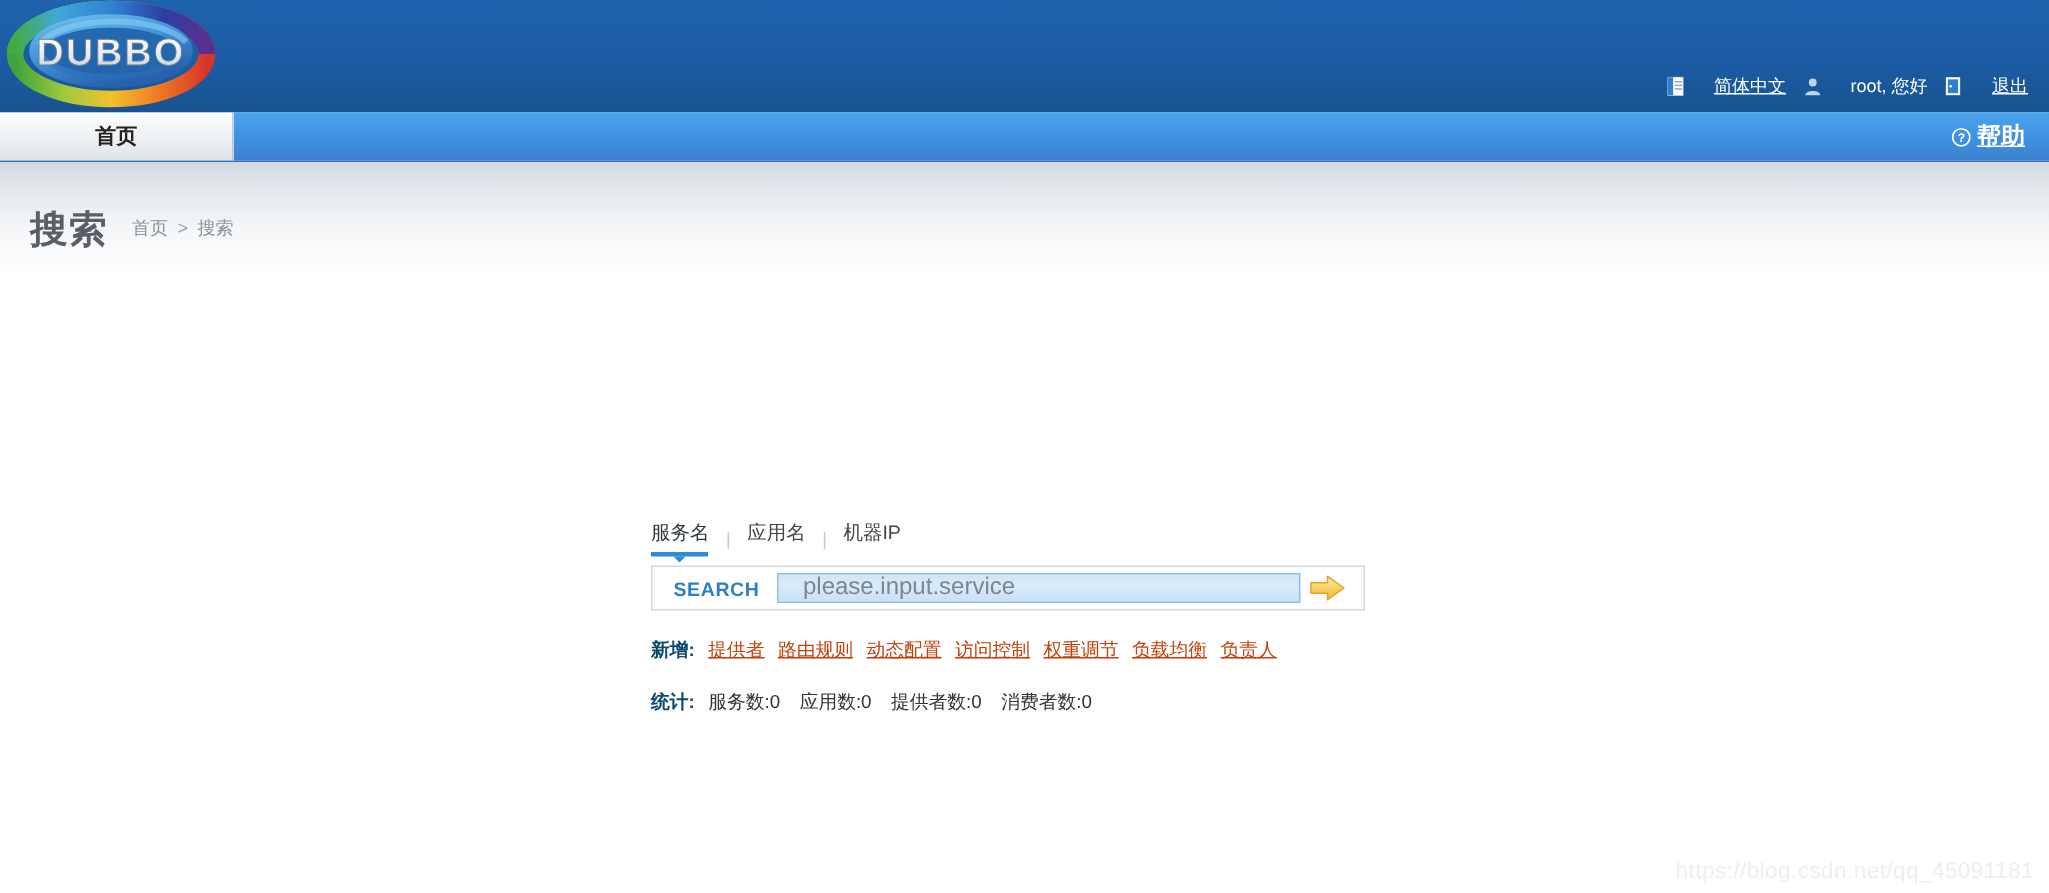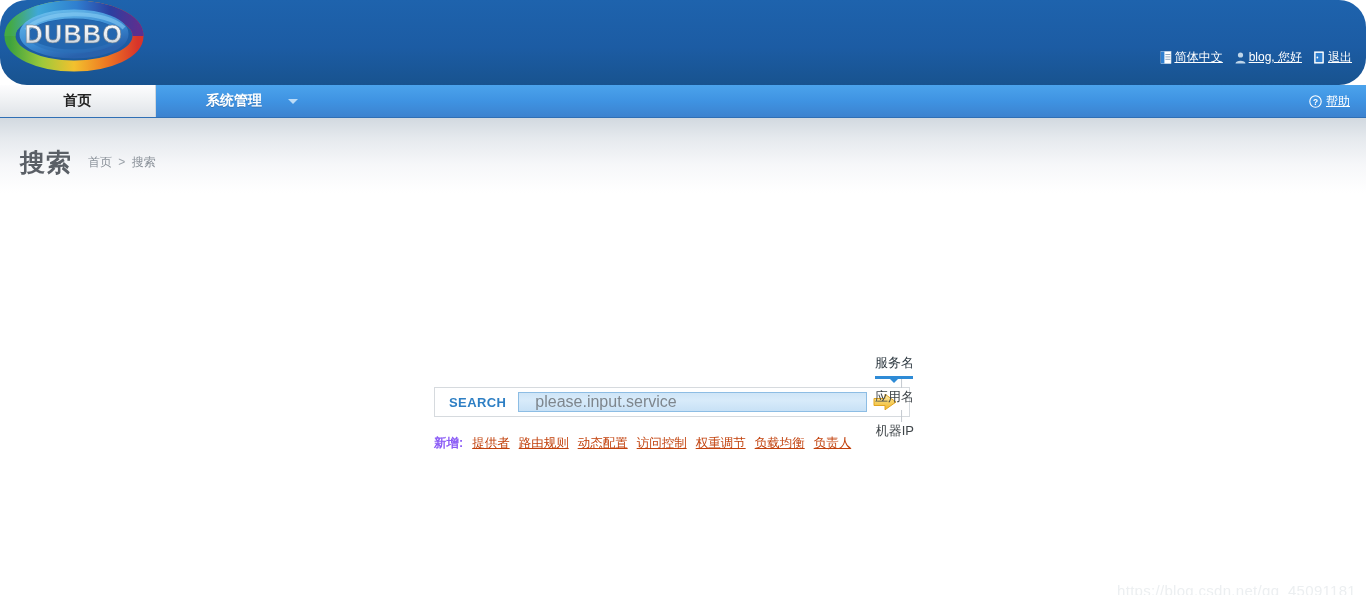--- a/index.html
+++ b/index.html
@@ -8,24 +8,23 @@
     margin: 0; padding: 0;
     width: 1366px; height: 595px;
     overflow: hidden;
     background: #ffffff;
     font-family: "Liberation Sans", "DejaVu Sans", sans-serif;
   }
 
   
   .header {
     position: relative;
-    width: 1366px; height: 85px;
+    width: 1366px; height: 75px;
     background: linear-gradient(to bottom, #1e63ad 0%, #1c5ca4 55%, #18538f 100%);
     overflow: hidden;
-    border-radius: 27px;
   }
 
   .logo-wrap {
     position: absolute;
     left: 0px; top: 0px;
     width: 148px; height: 72px;
   }
   .logo-svg { display: block; }
 
   .header-user {
@@ -34,23 +33,22 @@
     display: flex;
     align-items: center;
     gap: 11px;
     font-size: 12px;
     color: #ffffff;
     white-space: nowrap;
   }
   .hu-item {
     display: flex;
     align-items: flex-end;
-    gap: 2px;
+    gap: 19px;
     line-height: 14px;
-    text-decoration: underline;
   }
   .hu-item a, .hu-link {
     color: #ffffff;
     text-decoration: underline;
     font-size: 12px;
   }
   .hu-text { color: #ffffff; font-size: 12px; }
 
   .ico { display: inline-block; vertical-align: middle; }
 
@@ -95,21 +93,21 @@
     border-left: 5px solid transparent;
     border-right: 5px solid transparent;
     border-top: 5px solid #bcdcf7;
   }
   .nav-help {
     position: absolute;
     right: 16px; top: 0; bottom: 0;
     display: flex; align-items: center; gap: 4px;
     color: #ffffff; font-size: 12px;
   }
-  .nav-help a { color: #ffffff; text-decoration: underline; font-size: 12px; }
+  .nav-help a { color: #ffffff; text-decoration: underline; font-size: 16px; font-weight: bold; }
 
   
   .title-band {
     position: relative;
     width: 1366px; height: 75px;
     background: linear-gradient(to bottom, #d2d9e0 0%, #e6eaee 28%, #f6f7f9 62%, #ffffff 100%);
   }
   .page-title {
     position: absolute;
     left: 20px; top: 28px;
@@ -140,21 +138,20 @@
     top: 161px;
     width: 480px;
   }
 
   .tabs {
     display: flex;
     align-items: flex-end;
     height: 22px;
     font-size: 13px;
     position: relative;
-    flex-direction: column;
   }
   .tab {
     color: #3f4549;
     cursor: pointer;
     padding: 0 0 2px 0;
     position: relative;
   }
   .tab.active { color: #2f3a42; }
   .tab-underline {
     position: absolute;
@@ -225,21 +222,21 @@
   .row-links {
     margin-top: 18px;
     font-size: 12.5px;
     color: #333333;
     display: flex;
     align-items: baseline;
     flex-wrap: wrap;
   }
   .row-label {
     font-weight: bold;
-    color: #8b5cf6;
+    color: #0c4a6e;
     margin-right: 9px;
   }
   .row-links a {
     color: #c2410c;
     text-decoration: underline;
     margin-right: 9px;
     font-size: 12.5px;
   }
 
   .row-stats {
@@ -321,21 +318,21 @@
         <rect x="5.4" y="7.8" width="5" height="1" fill="#8fa9c2"></rect>
       </svg>
       <a class="hu-link" href="#">简体中文</a>
     </span>
 
     <span class="hu-item">
       <svg class="ico" width="13" height="13" viewBox="0 0 13 13">
         <circle cx="6.5" cy="4" r="2.6" fill="#bfd6ea"></circle>
         <path d="M1.5 12.5 C1.5 8.8 11.5 8.8 11.5 12.5 Z" fill="#bfd6ea"></path>
       </svg>
-      <span class="hu-text">blog, 您好</span>
+      <span class="hu-text">root, 您好</span>
     </span>
 
     <span class="hu-item">
       <svg class="ico" width="13" height="13" viewBox="0 0 13 13">
         <rect x="1.5" y="0.8" width="9" height="11.4" fill="#ffffff" stroke="#cddcea" stroke-width="0.6"></rect>
         <rect x="1.5" y="0.8" width="9" height="11.4" fill="#ffffff"></rect>
         <rect x="2.6" y="1.9" width="6.8" height="9.2" fill="#2f7fd0"></rect>
         <circle cx="4.4" cy="6.5" r="0.9" fill="#ffffff"></circle>
       </svg>
       <a class="hu-link" href="#">退出</a>
@@ -344,24 +341,20 @@
   </div>
 </div>
 
 <div class="navbar">
 
   <div class="nav-home">
     <span>首页</span>
   </div>
 
 
-  <div class="nav-item">
-    <span>系统管理</span>
-    <span class="nav-caret"></span>
-  </div>
 
   <div class="nav-help">
     <svg class="ico" width="13" height="13" viewBox="0 0 13 13">
       <circle cx="6.5" cy="6.5" r="5.7" fill="none" stroke="#ffffff" stroke-width="1.1"></circle>
       <text x="6.5" y="9.6" text-anchor="middle" font-family="Liberation Sans, sans-serif" font-size="8.4" font-weight="bold" fill="#ffffff">?</text>
     </svg>
     <a href="#">帮助</a>
   </div>
 </div>
 
@@ -414,17 +407,24 @@
       <span class="row-label">新增:</span>
       <a href="#">提供者</a>
       <a href="#">路由规则</a>
       <a href="#">动态配置</a>
       <a href="#">访问控制</a>
       <a href="#">权重调节</a>
       <a href="#">负载均衡</a>
       <a href="#">负责人</a>
     </div>
 
+    <div class="row-stats">
+      <span class="row-label">统计:</span>
+      <span class="stat-item">服务数:0</span>
+      <span class="stat-item">应用数:0</span>
+      <span class="stat-item">提供者数:0</span>
+      <span class="stat-item">消费者数:0</span>
+    </div>
 
   </div>
 
   <div class="watermark">https://blog.csdn.net/qq_45091181</div>
 </div>
 
 </body></html>

